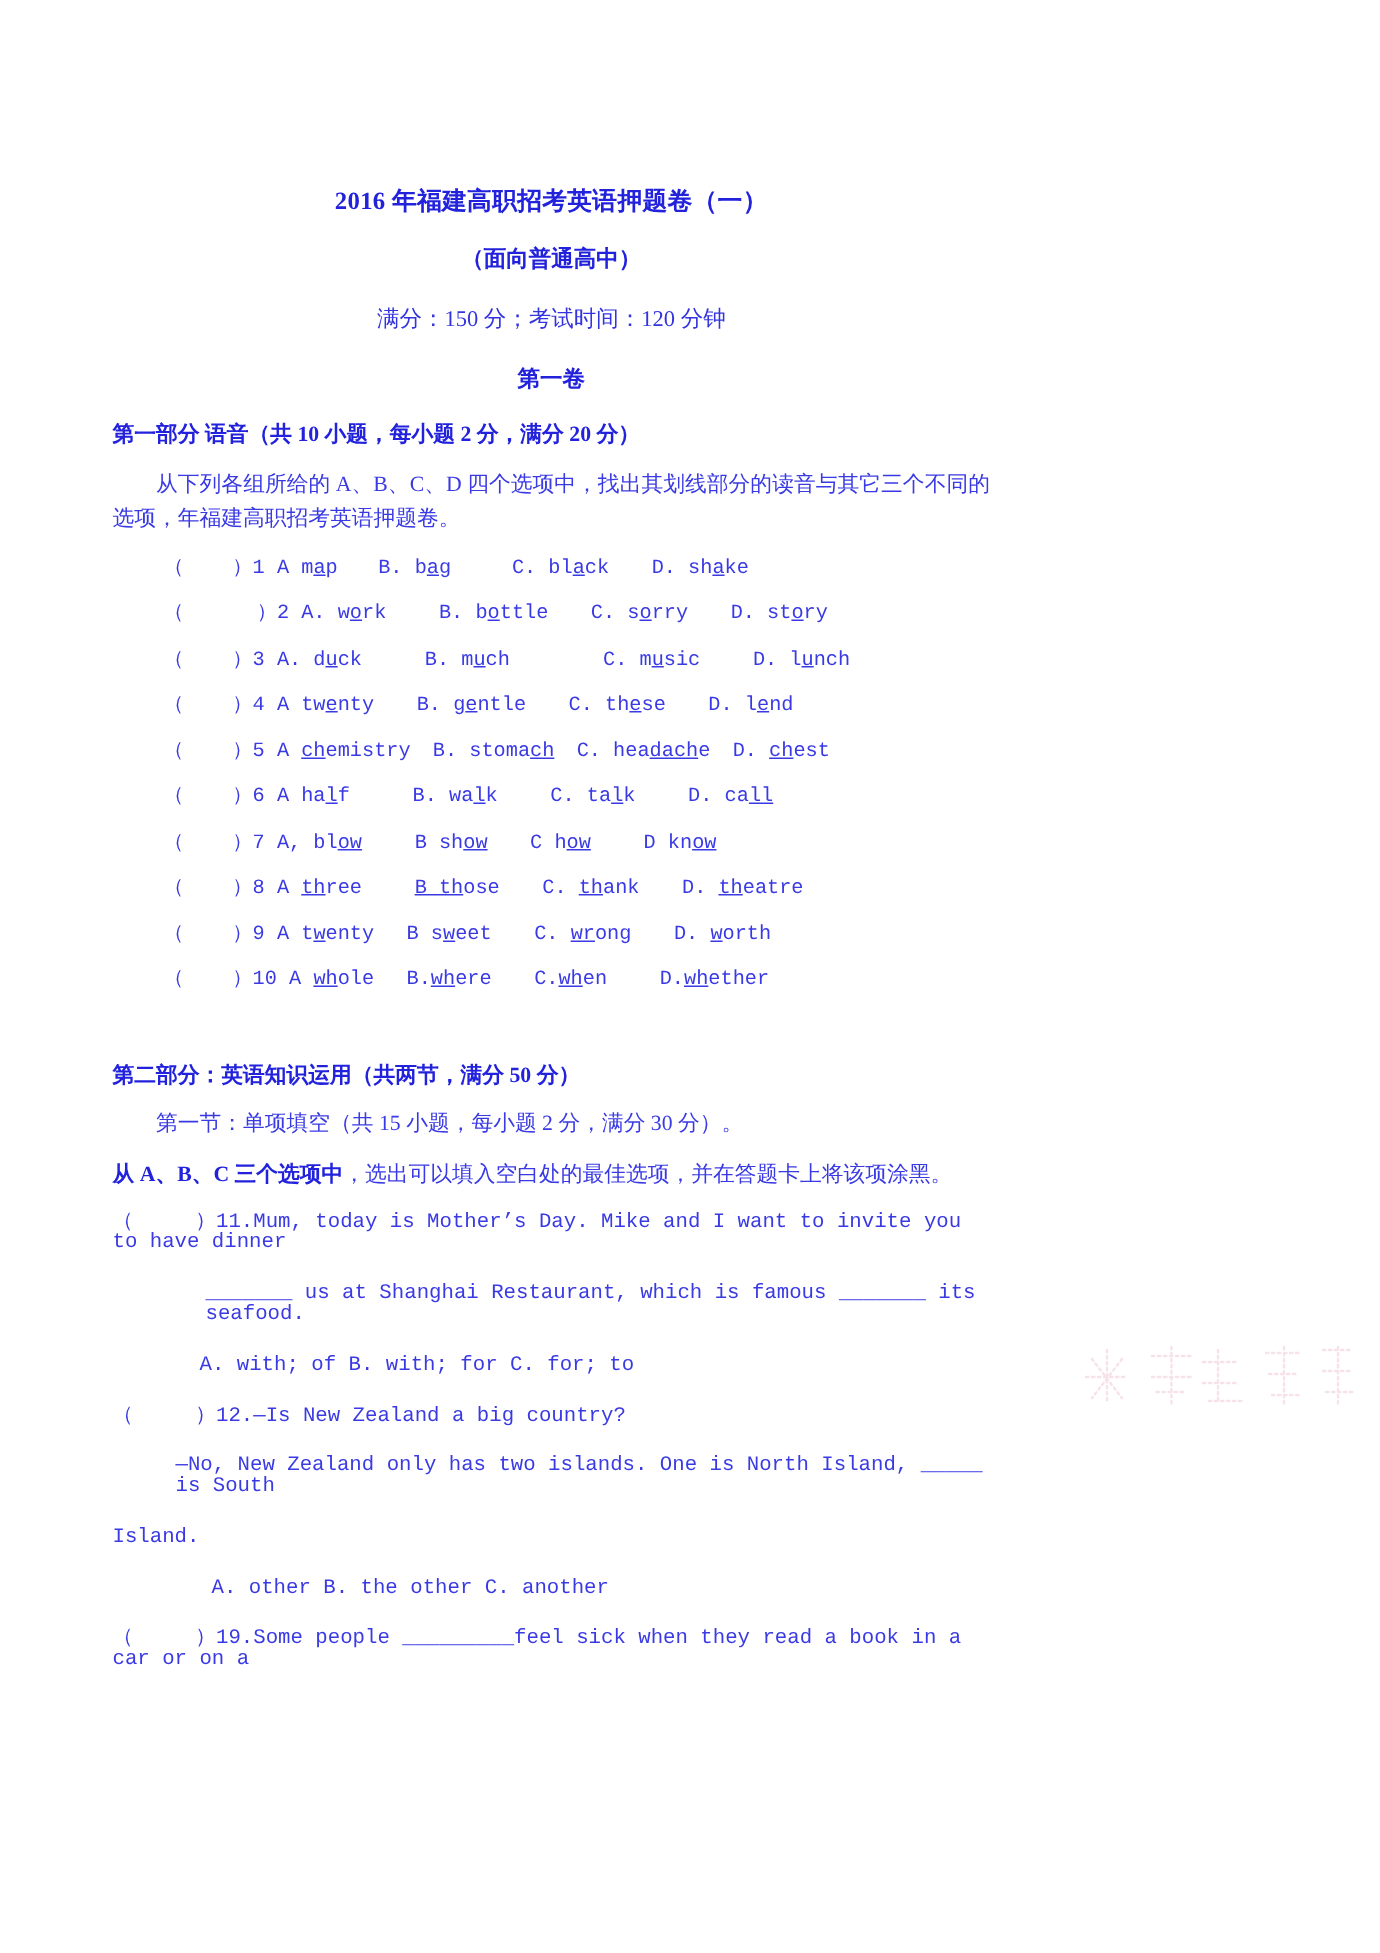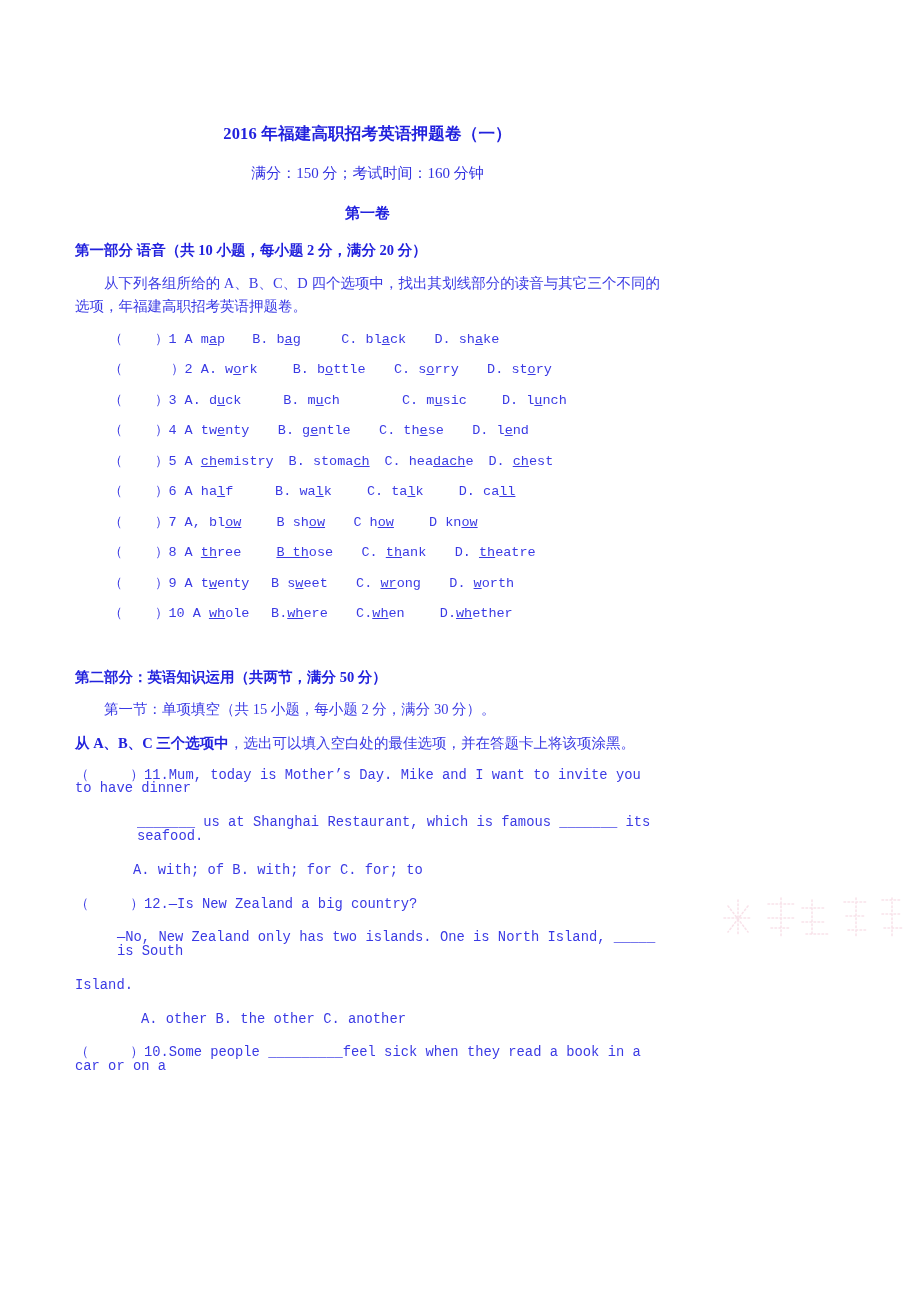--- a/index.html
+++ b/index.html
@@ -132,21 +132,22 @@
     opacity: .30;
   }
   .watermark svg { display: block; }
 </style>
 </head>
 <body>
 
 <div class="page">
 
   <h1 class="doc-title">2016 年福建高职招考英语押题卷（一）</h1>
-  <div class="doc-scoreline">满分：150 分；考试时间：160 分钟</div>
+  <div class="doc-subtitle">（面向普通高中）</div>
+  <div class="doc-scoreline">满分：150 分；考试时间：120 分钟</div>
   <div class="doc-papernum">第一卷</div>
 
   <div class="section-head">第一部分 语音（共 10 小题，每小题 2 分，满分 20 分）</div>
   <p class="instr">从下列各组所给的 A、B、C、D 四个选项中，找出其划线部分的读音与其它三个不同的选项，年福建高职招考英语押题卷。</p>
 
   <div class="phon-list">
     <div class="phon-row">（    ）1 A m<u>a</u>p  B. b<u>a</u>g   C. bl<u>a</u>ck   D. sh<u>a</u>ke</div>
     <div class="phon-row">（      ）2 A. w<u>o</u>rk   B. b<u>o</u>ttle   C. s<u>o</u>rry   D. st<u>o</u>ry</div>
     <div class="phon-row">（    ）3 A. d<u>u</u>ck    B. m<u>u</u>ch     C. m<u>u</u>sic   D. l<u>u</u>nch</div>
     <div class="phon-row">（    ）4 A tw<u>e</u>nty   B. g<u>e</u>ntle   C. th<u>e</u>se   D. l<u>e</u>nd</div>
@@ -171,21 +172,21 @@
   </div>
 
   <div class="mc-block">
     <div class="mc-line flush">（     ）12.—Is New Zealand a big country?</div>
     <div class="mc-line cont2">—No, New Zealand only has two islands. One is North Island, _____ is South</div>
     <div class="mc-line flush">Island.</div>
     <div class="mc-line opts-wide">A. other B. the other C. another</div>
   </div>
 
   <div class="mc-block">
-    <div class="mc-line flush">（     ）10.Some people _________feel sick when they read a book in a car or on a</div>
+    <div class="mc-line flush">（     ）19.Some people _________feel sick when they read a book in a car or on a</div>
   </div>
 
   <div class="watermark">
     <svg width="190" height="58" viewBox="0 0 190 58" aria-hidden="true">
       <g fill="none" stroke="#e8a0b8" stroke-width="1.6" stroke-linecap="round" stroke-dasharray="1.6 2.4">
         <path d="M8 30 L36 30 M22 12 L22 48 M12 18 L32 44 M32 18 L12 44"></path>
         <path d="M52 16 L78 16 M52 30 L78 30 M65 10 L65 48 M55 40 L75 40"></path>
         <path d="M96 12 L96 46 M86 20 L110 20 M86 34 L110 34 M90 46 L112 46"></path>
         <path d="M128 14 L152 14 M140 10 L140 48 M130 28 L150 28 M132 42 L150 42"></path>
         <path d="M166 12 L186 12 M176 10 L176 48 M166 26 L186 26 M168 40 L186 40"></path>

